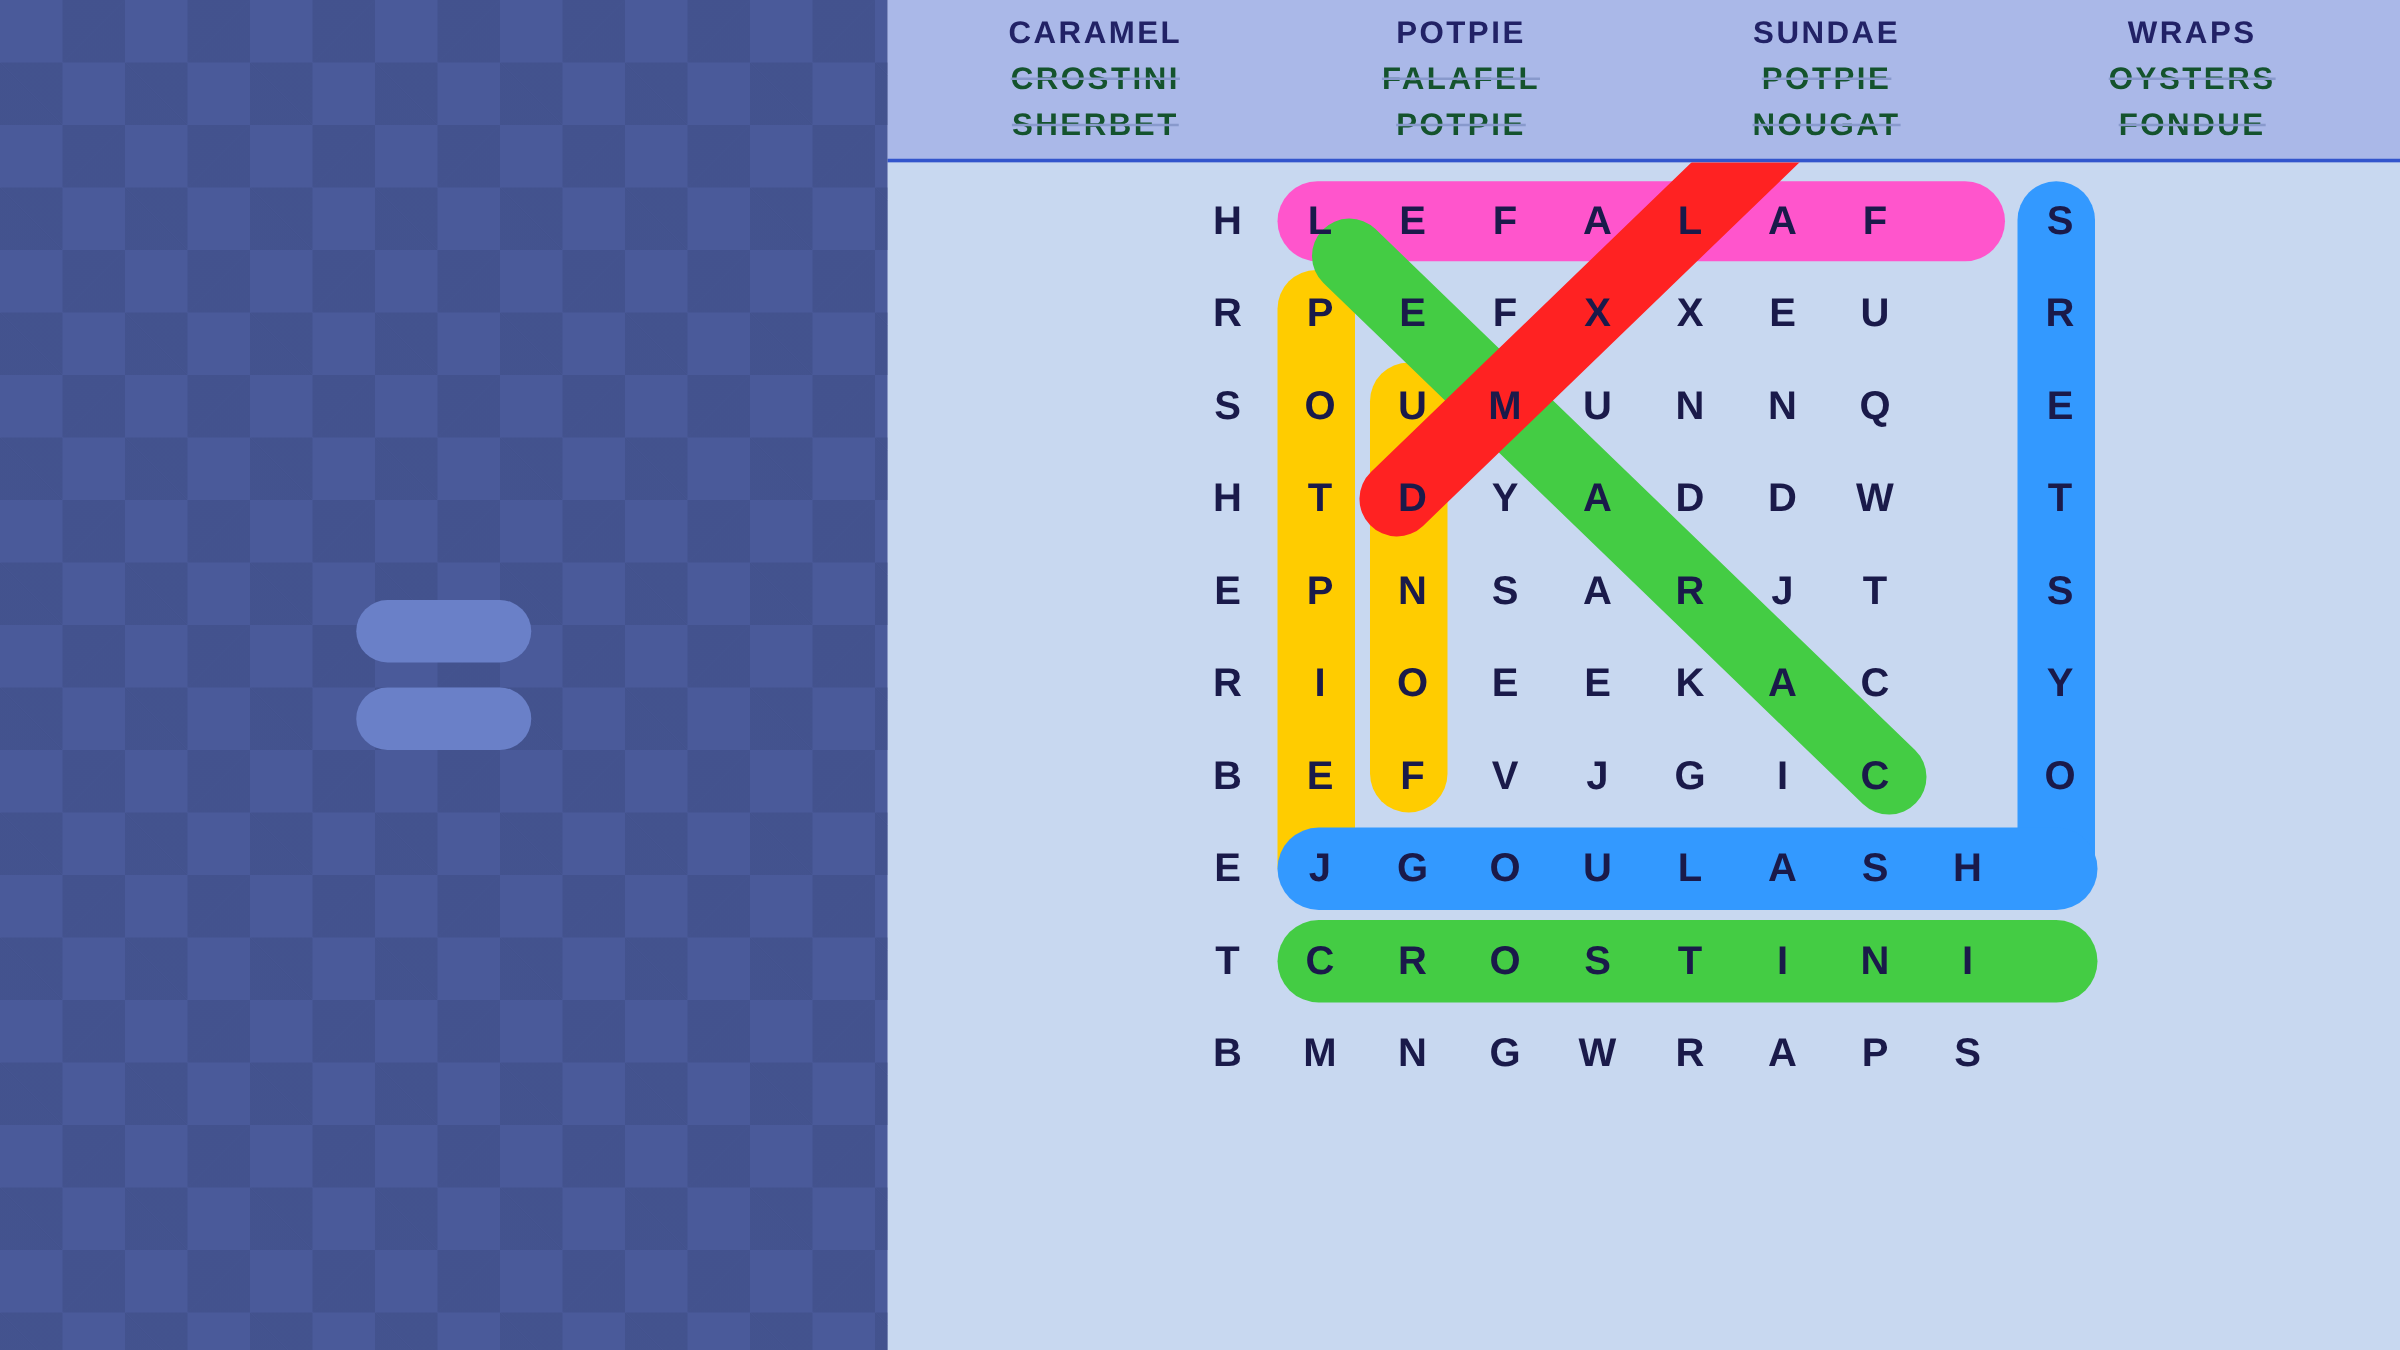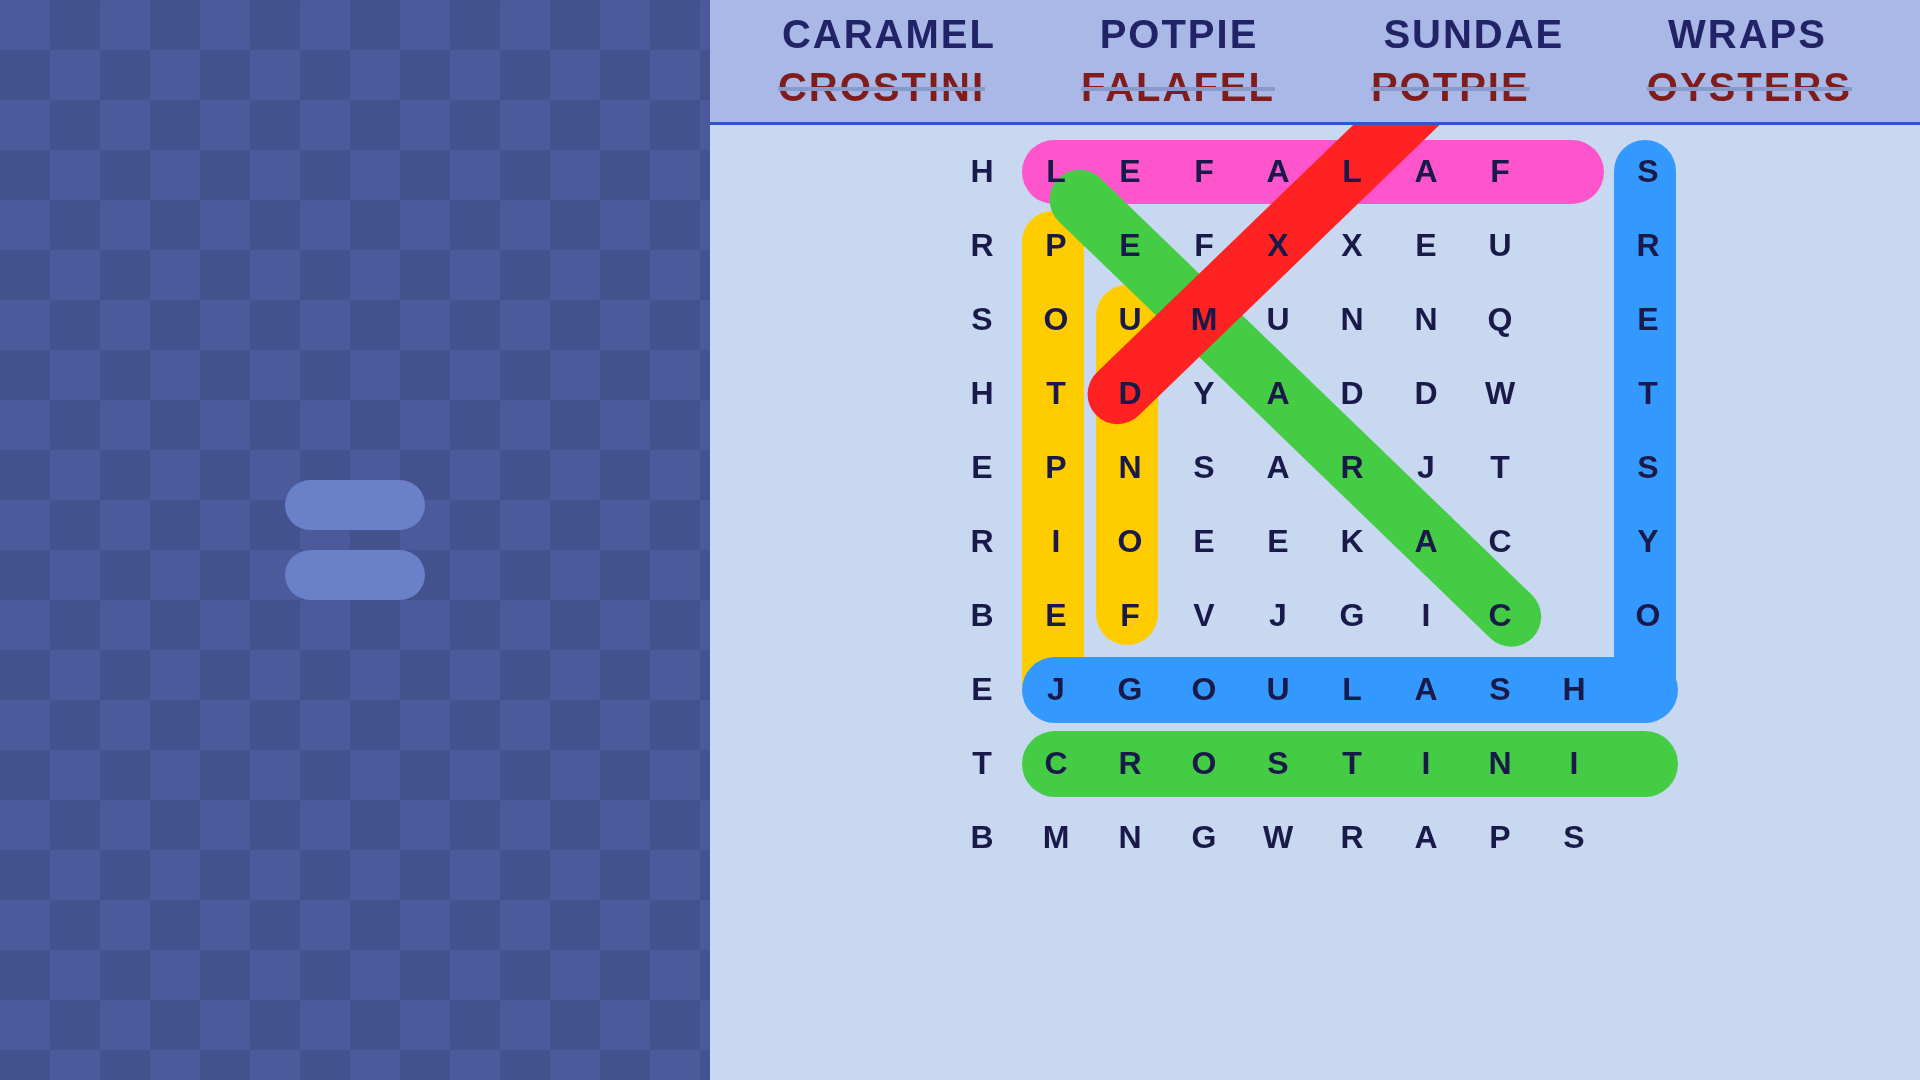--- a/index.html
+++ b/index.html
@@ -87,32 +87,33 @@
       border-bottom: 3px solid #3355cc;
     }
 
     .word-row {
       display: flex;
       justify-content: space-around;
       padding: 4px 0;
     }
 
     .word-item {
-      font-size: 40px;
+      font-size: 25px;
       font-weight: 900;
       letter-spacing: 2px;
       min-width: 180px;
+      text-align: center;
     }
 
     .word-item.active {
       color: #222266;
     }
 
     .word-item.found {
-      color: #7f1d1d;
+      color: #14532d;
       text-decoration: line-through;
       text-decoration-color: #8899cc;
     }
 
     
     .grid-area {
       flex: 1;
       background-color: #c8d8f0;
       padding: 10px;
       display: flex;
@@ -181,20 +182,26 @@
       <span class="word-item active">POTPIE</span>
       <span class="word-item active">SUNDAE</span>
       <span class="word-item active">WRAPS</span>
     </div>
     <div class="word-row">
       <span class="word-item found">CROSTINI</span>
       <span class="word-item found">FALAFEL</span>
       <span class="word-item found">POTPIE</span>
       <span class="word-item found">OYSTERS</span>
     </div>
+    <div class="word-row">
+      <span class="word-item found">SHERBET</span>
+      <span class="word-item found">POTPIE</span>
+      <span class="word-item found">NOUGAT</span>
+      <span class="word-item found">FONDUE</span>
+    </div>
   </div>
 
   <div class="grid-area">
     <div class="grid-wrapper">
 
       <div class="highlights">
 
         <div style="position:absolute; top:5px; left:76px; width:582px; height:64px; background:#ff55cc; border-radius:32px; z-index:0;"></div>
 
         <div style="position:absolute; top:76px; left:76px; width:62px; height:508px; background:#ffcc00; border-radius:31px; z-index:0;"></div>

